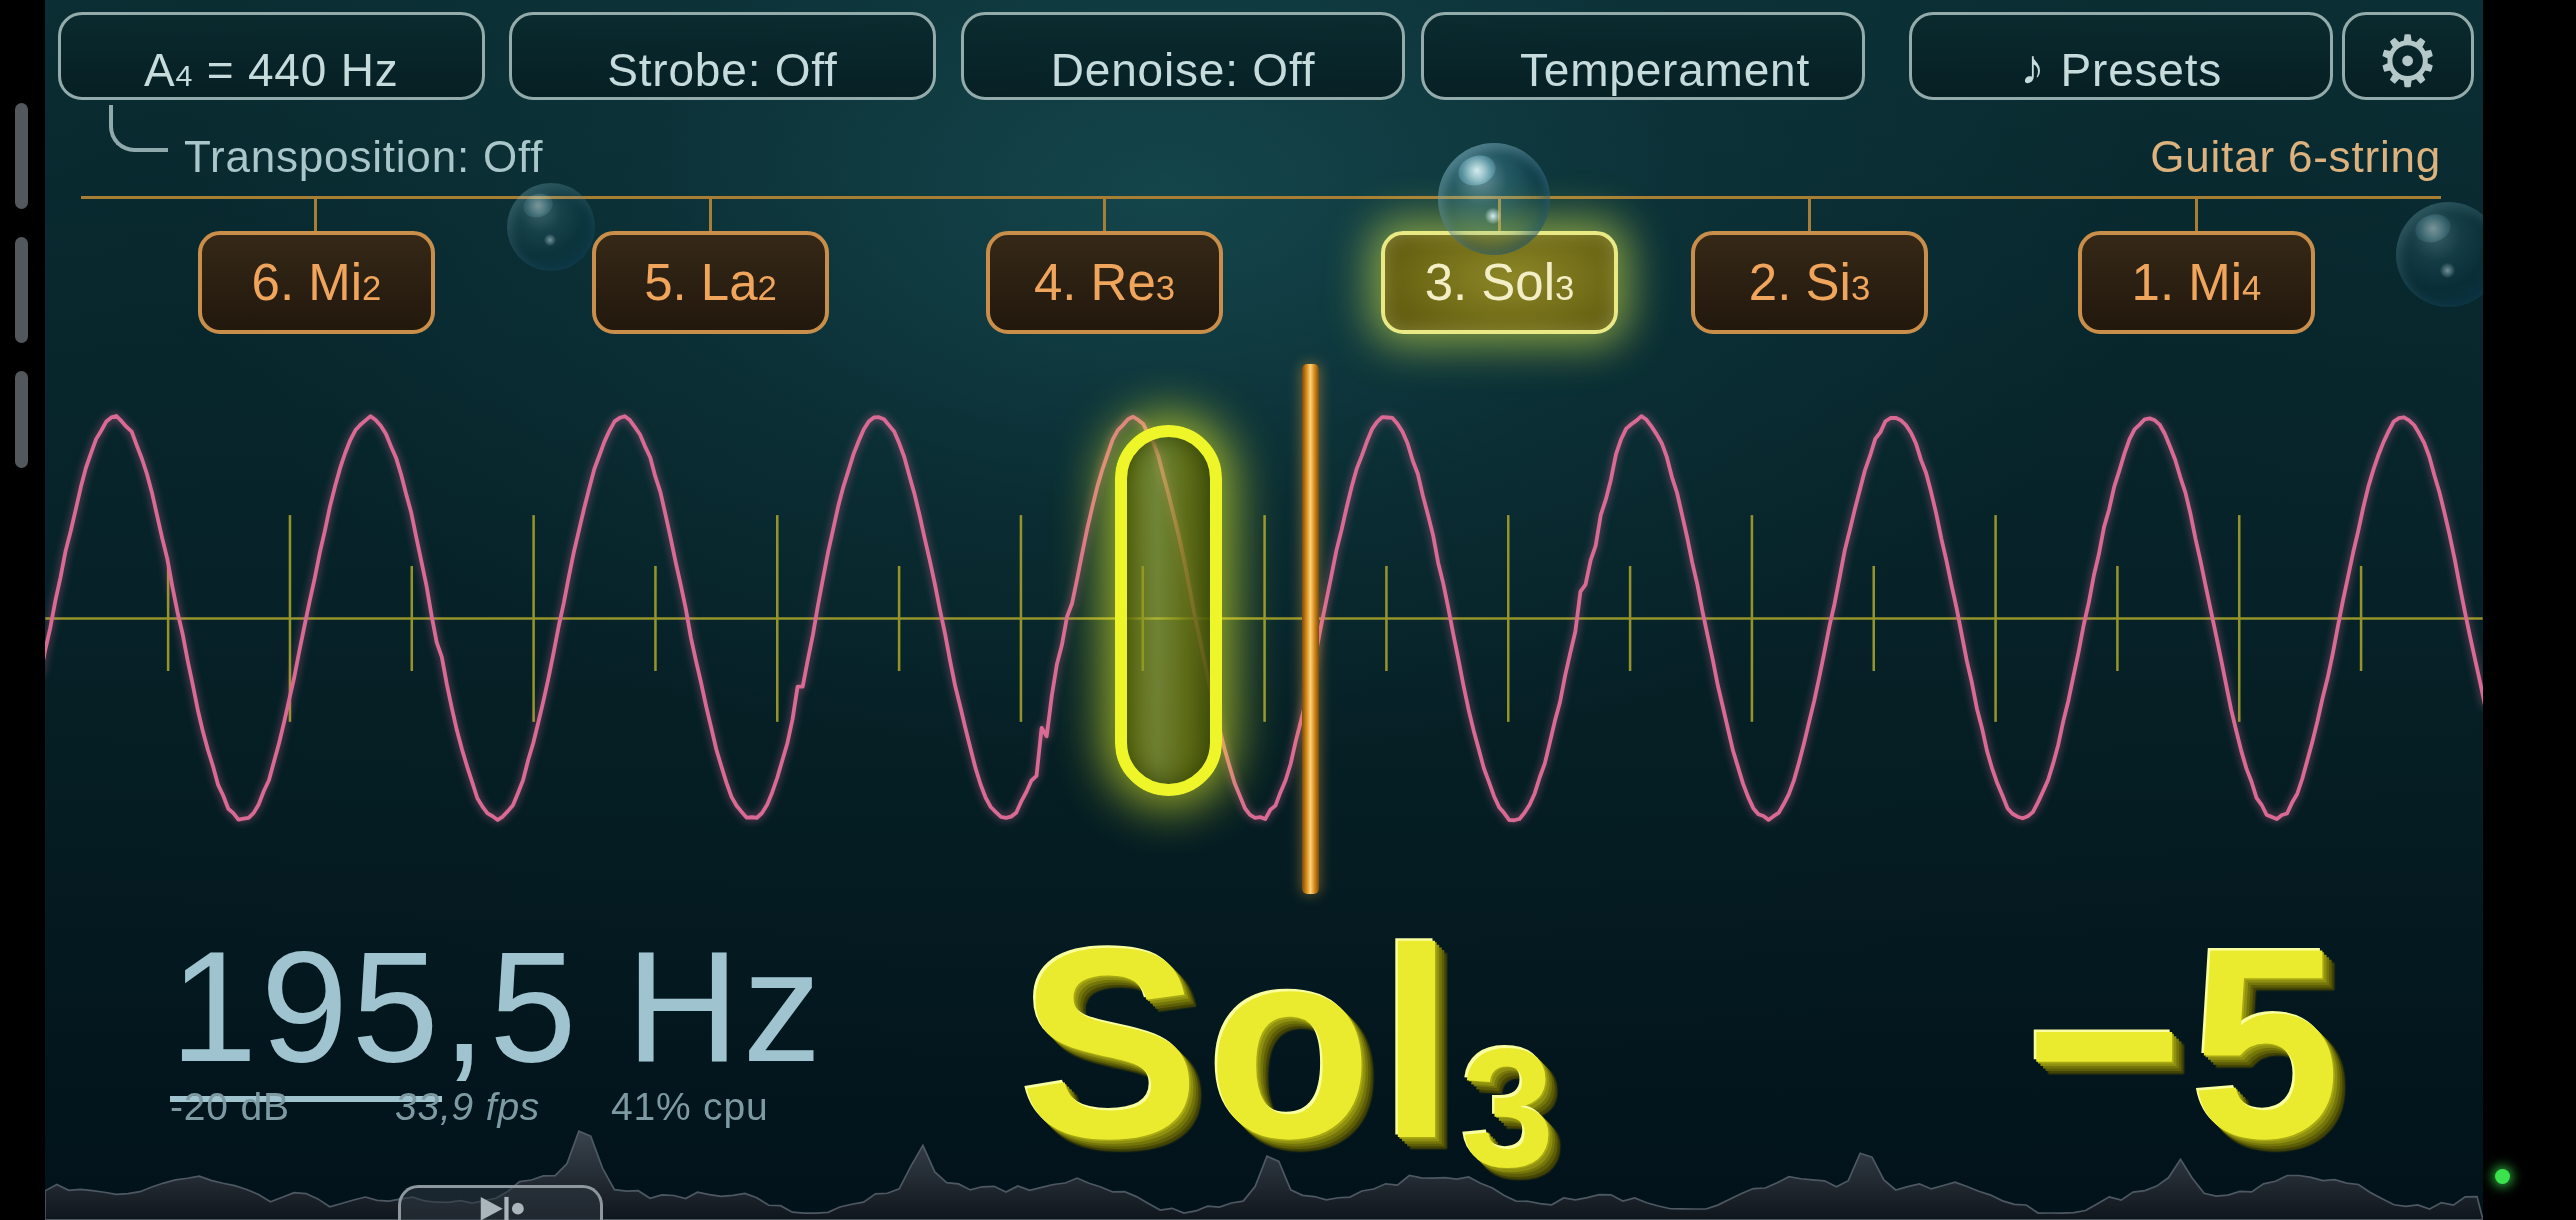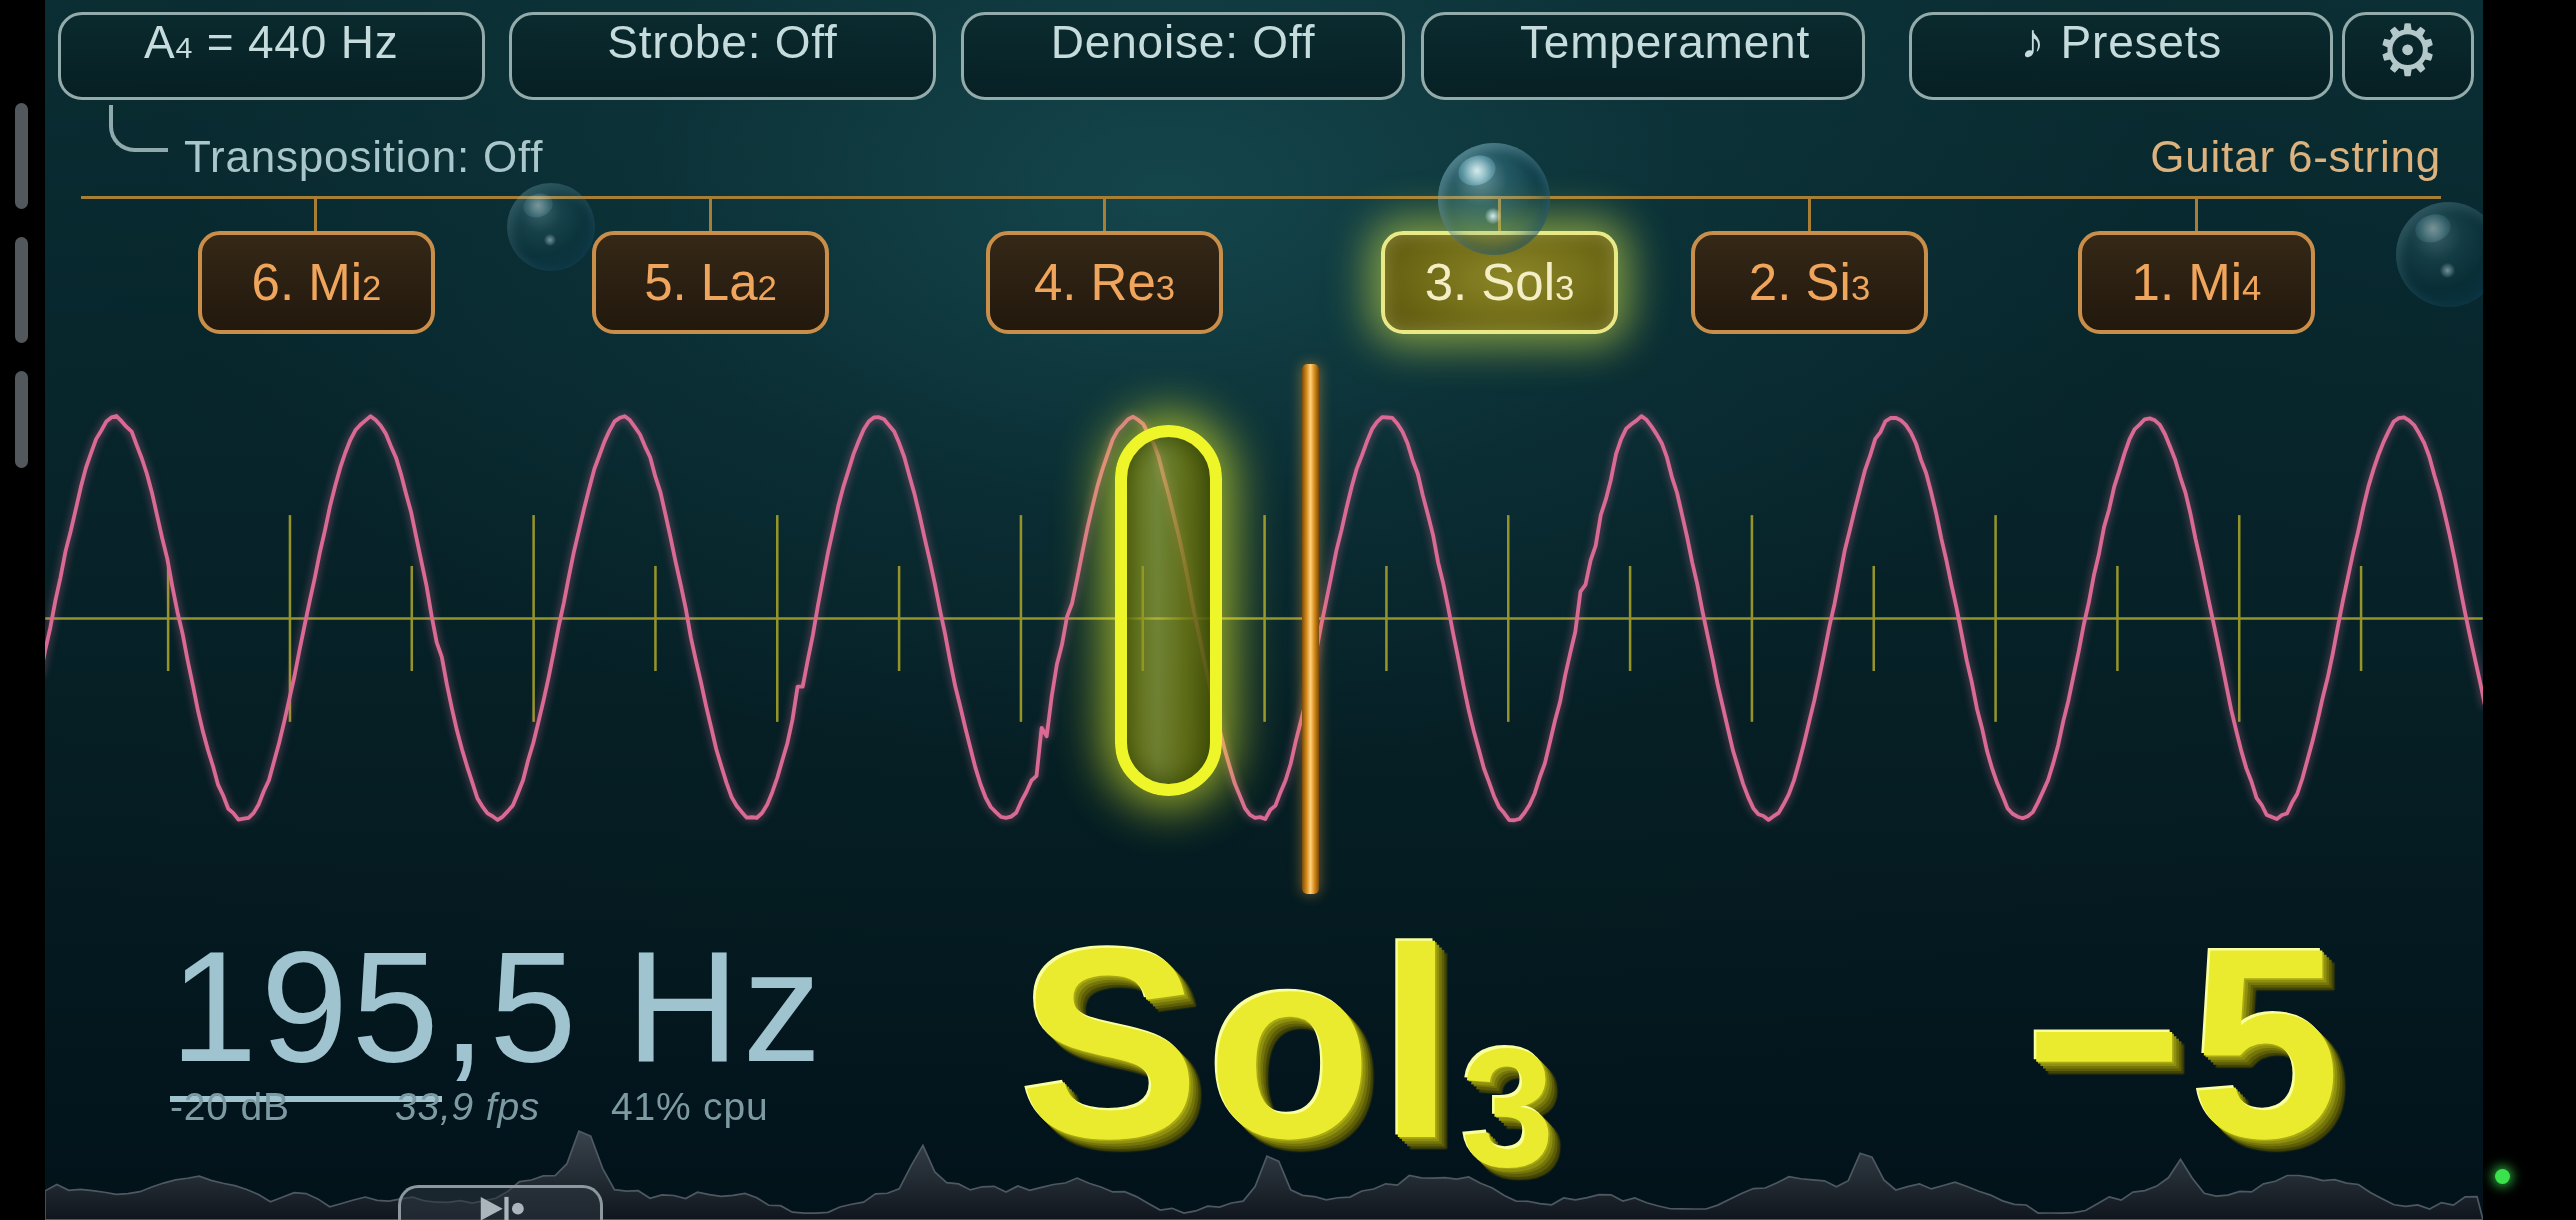--- a/index.html
+++ b/index.html
@@ -17,21 +17,21 @@
     position:absolute;left:45px;top:0;width:2438px;height:1220px;overflow:hidden;
     background:
       radial-gradient(1610px 932px at 46% 16%, rgba(22,74,80,.85) 0%, rgba(13,52,58,.55) 34%, rgba(6,33,38,.25) 62%, rgba(0,0,0,0) 100%),
       linear-gradient(180deg,#0b3136 0%,#082a30 22%,#062228 48%,#041a20 74%,#02121a 100%);
   }
   
   .tbtn{
     position:absolute;top:12px;height:88px;box-sizing:border-box;
     border:3.4px solid #93acab;border-radius:24px;
     background:linear-gradient(180deg,rgba(10,42,46,.92),rgba(6,30,34,.92));
-    color:#c6dbdc;font-size:46px;display:flex;align-items:flex-start;justify-content:center;
+    color:#c6dbdc;font-size:46px;display:flex;align-items:flex-end;justify-content:center;
     letter-spacing:0.8px;
   }
   .tbtn .sub{font-size:.66em;transform:translateY(.18em);}
   .gear-glyph{font-size:71px;line-height:1;color:#b5c8c9;}
   .note-glyph{font-size:49px;margin-right:15.3px;transform:translateY(-1.7px);}
   
   .elbow{
     position:absolute;left:64px;top:105px;width:59px;height:47px;box-sizing:border-box;
     border-left:4.2px solid #8fa9ad;border-bottom:4.2px solid #8fa9ad;border-bottom-left-radius:25.4px;
   }

